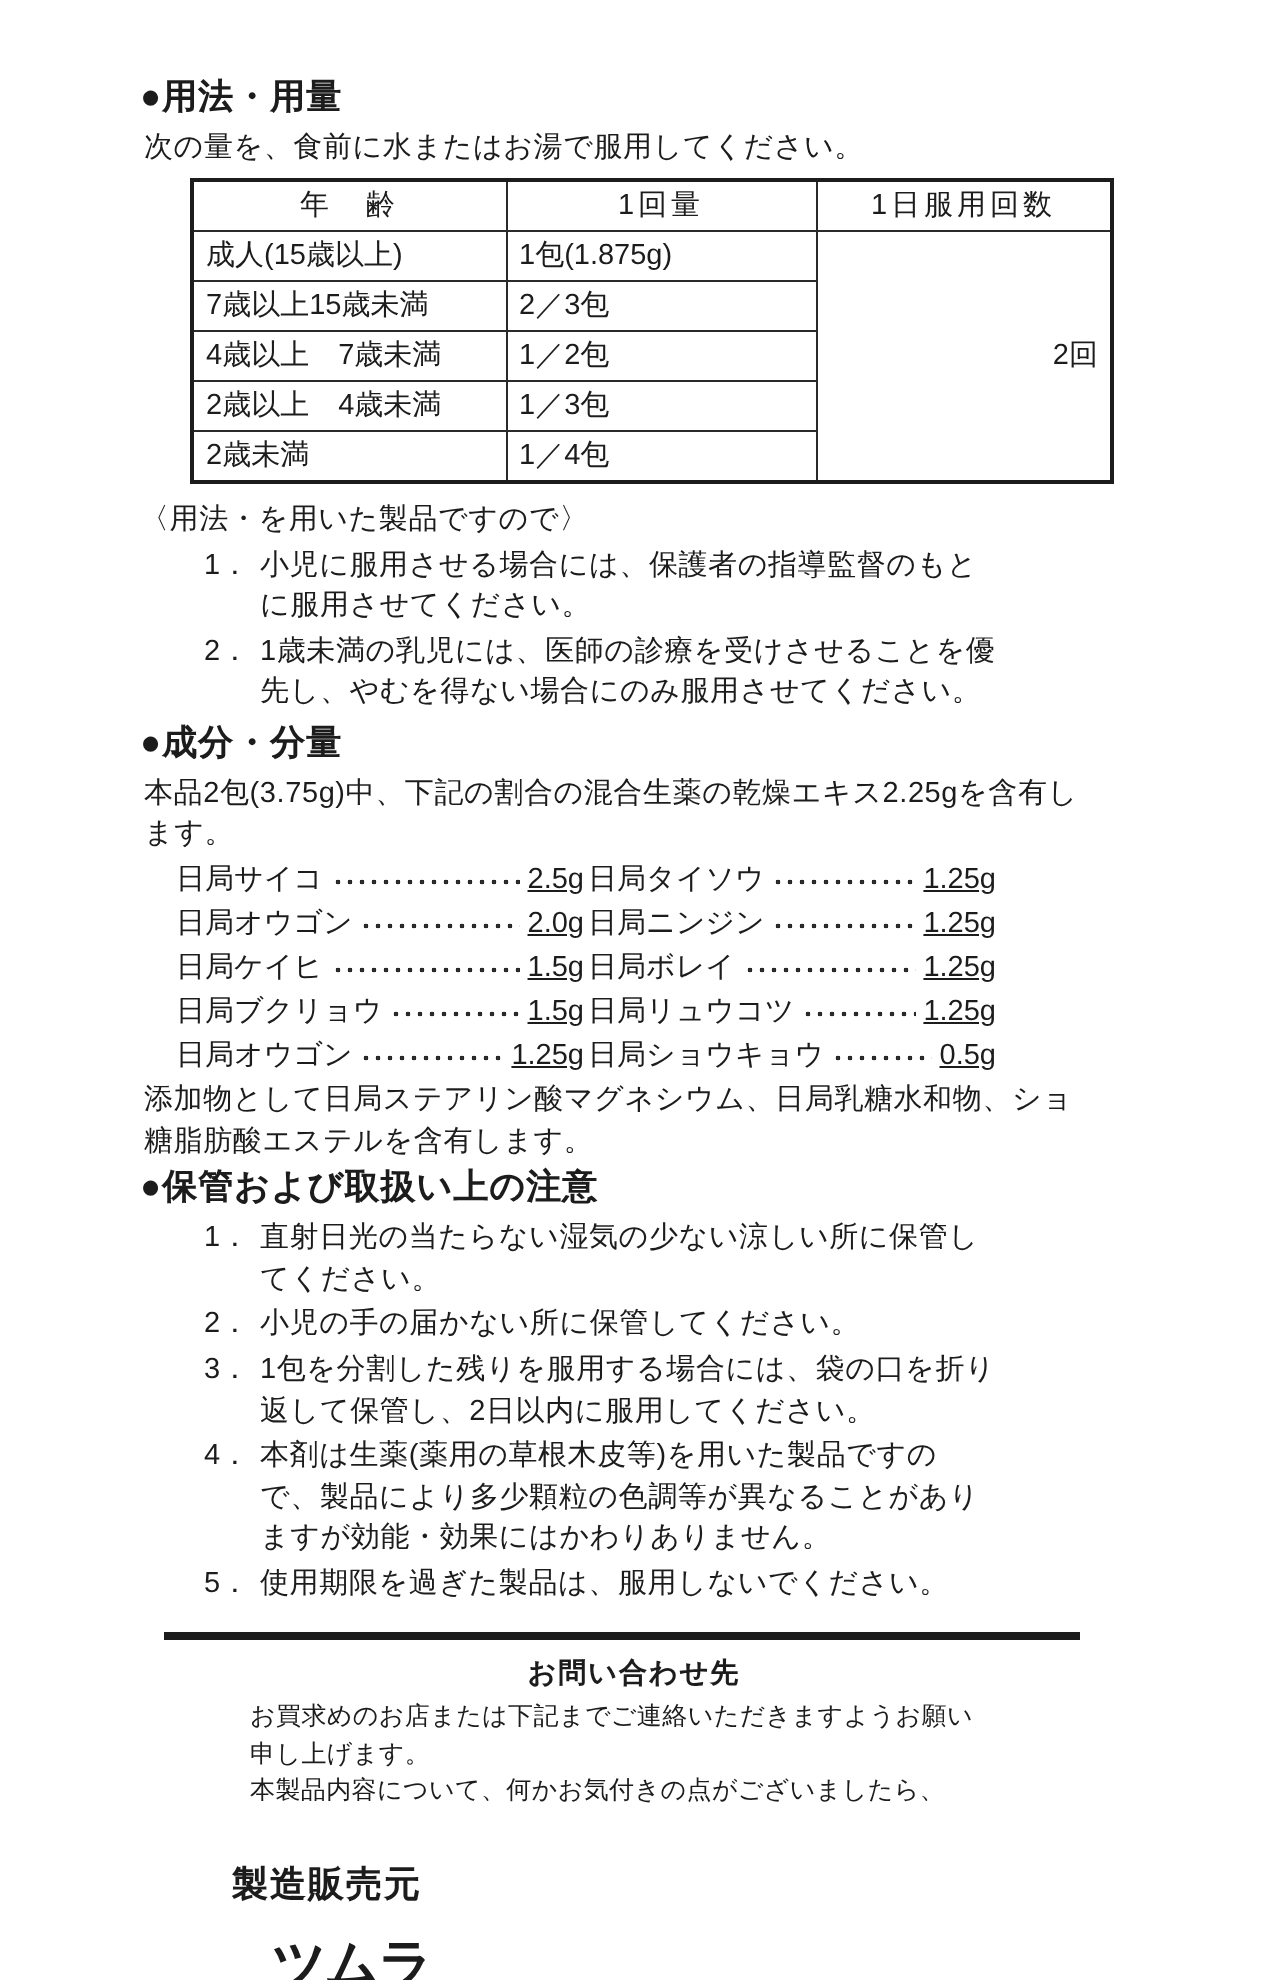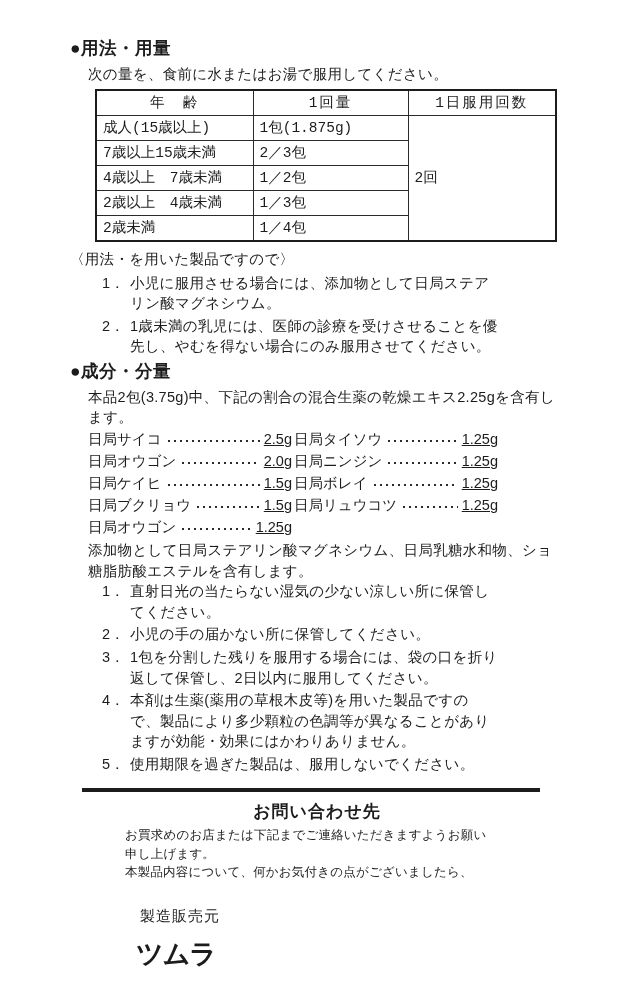--- a/index.html
+++ b/index.html
@@ -11,42 +11,42 @@
     -webkit-font-smoothing:antialiased;
     overflow:hidden;
   }
   .sheet{width:568px;height:990px;box-sizing:border-box;padding:36px 70px 0 70px;}
 
   .sec-heading{
     font-size:17.5px;font-weight:bold;letter-spacing:.5px;
     margin:0 0 4px 0;
   }
   .body-text{font-size:14.5px;line-height:1.42;letter-spacing:.3px;}
-  .indent{margin-left:18px;}
+  .indent{margin-left:2px;}
 
   
   table.dose{
     border-collapse:collapse;
     margin:4px 0 8px 25px;
     width:460px;
     table-layout:fixed;
   }
   table.dose th,table.dose td{
     border:1px solid #2a2a2a;
     height:24px;
     font-size:14.5px;
     font-weight:normal;
     padding:0 6px;
     white-space:nowrap;
   }
-  table.dose{border:2px solid #1c1c1c;font-family:Liberation Mono, monospace;}
+  table.dose{border:2px solid #1c1c1c;}
   table.dose th{text-align:center;letter-spacing:2px;}
   td.age{text-align:left;padding-left:9px;margin-top:28px;}
   td.dose-amt{}
-  td.times{text-align:left;}
+  td.times{text-align:right;}
   col.c1{width:157px;}col.c2{width:155px;}col.c3{width:148px;}
 
   .note-block-title{font-size:14.5px;margin:6px 0 4px 0;letter-spacing:.3px;}
   .note{display:flex;margin-left:32px;margin-bottom:2px;}
   .note-num{width:28px;flex-shrink:0;font-size:14.5px;line-height:1.42;}
   .note-text{flex:1;font-size:14.5px;line-height:1.42;letter-spacing:.3px;}
 
   .sec-gap{}
 
   
@@ -56,25 +56,25 @@
   .ing-name{white-space:nowrap;}
   .leader{
     flex:1;height:12px;margin:0 4px;align-self:center;
     background-image:radial-gradient(circle,#2a2a2a 1.1px,rgba(0,0,0,0) 1.3px);
     background-size:6px 6px;background-position:0 center;background-repeat:repeat-x;
   }
   .ing-amt{white-space:nowrap;text-decoration:underline;}
 
   
   .rule{height:4px;background:#1c1c1c;margin:14px 0 8px 12px;width:458px;border:0;}
-  .contact-title{font-size:17px;font-weight:bold;text-align:center;width:470px;margin:0 0 3px 12px;letter-spacing:1px;}
+  .contact-title{font-size:14px;font-weight:bold;text-align:center;width:470px;margin:0 0 3px 12px;letter-spacing:1px;}
   .contact-line{font-size:12.5px;line-height:1.45;margin-left:55px;letter-spacing:.2px;}
 
   
-  .maker-label{font-size:15px;margin:26px 0 10px 70px;letter-spacing:1px;}
+  .maker-label{font-size:18px;margin:26px 0 10px 46px;letter-spacing:1px;font-weight:bold;}
   .maker-row{display:flex;align-items:flex-start;margin-left:56px;}
   .company-block{margin-left:8px;width:168px;}
   .company-line{display:flex;align-items:baseline;white-space:nowrap;}
   .company-brand{font-size:27px;font-weight:900;letter-spacing:-1px;margin-left:2px;}
 </style>
 </head>
 <body>
 
 <div class="sheet">
 
@@ -115,21 +115,21 @@
       <tr>
         <td class="age">2歳未満</td>
         <td class="dose-amt">1／4包</td>
       </tr>
     </tbody>
   </table>
 
   <div class="note-block-title">〈用法・を用いた製品ですので〉</div>
   <div class="note">
     <span class="note-num">1．</span>
-    <span class="note-text">小児に服用させる場合には、添加物として日局ステアリン酸マグネシウム。</span>
+    <span class="note-text">小児に服用させる場合には、保護者の指導監督のもとに服用させてください。</span>
   </div>
   <div class="note">
     <span class="note-num">2．</span>
     <span class="note-text">1歳未満の乳児には、医師の診療を受けさせることを優先し、やむを得ない場合にのみ服用させてください。</span>
   </div>
 
   <div class="sec-heading sec-gap">●成分・分量</div>
   <div class="body-text indent" style="width:478px;">本品2包(3.75g)中、下記の割合の混合生薬の乾燥エキス2.25gを含有します。</div>
 
   <div class="ing-cols">
@@ -174,25 +174,31 @@
       <div class="ing">
           <span class="ing-name">日局ボレイ</span>
           <span class="leader"></span>
           <span class="ing-amt">1.25g</span>
         </div>
       <div class="ing">
           <span class="ing-name">日局リュウコツ</span>
           <span class="leader"></span>
           <span class="ing-amt">1.25g</span>
         </div>
+      <div class="ing">
+          <span class="ing-name">日局ショウキョウ</span>
+          <span class="leader"></span>
+          <span class="ing-amt">0.5g</span>
+        </div>
     </div>
   </div>
 
   <div class="body-text indent" style="width:478px;">添加物として日局ステアリン酸マグネシウム、日局乳糖水和物、ショ糖脂肪酸エステルを含有します。</div>
 
+  <div class="sec-heading sec-gap">●保管および取扱い上の注意</div>
   <div class="note">
     <span class="note-num">1．</span>
     <span class="note-text">直射日光の当たらない湿気の少ない涼しい所に保管してください。</span>
   </div>
   <div class="note">
     <span class="note-num">2．</span>
     <span class="note-text">小児の手の届かない所に保管してください。</span>
   </div>
   <div class="note">
     <span class="note-num">3．</span>

